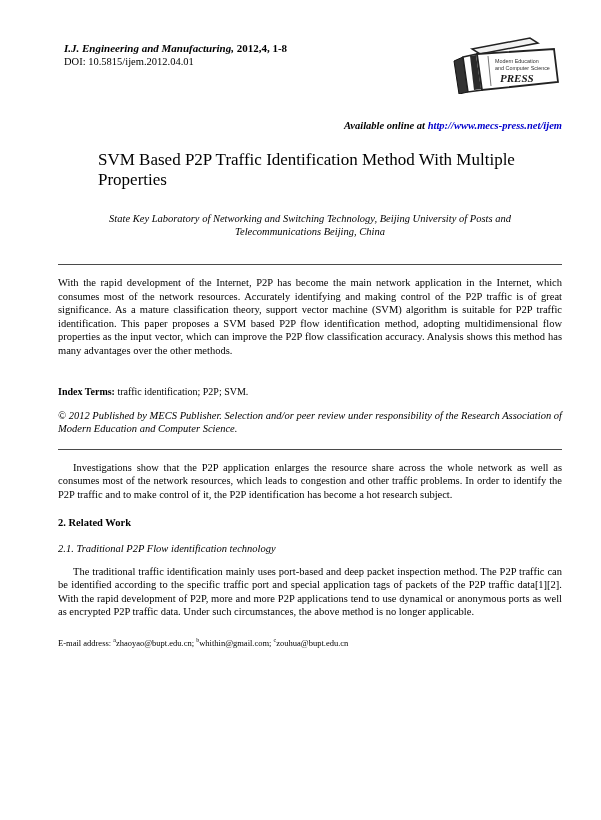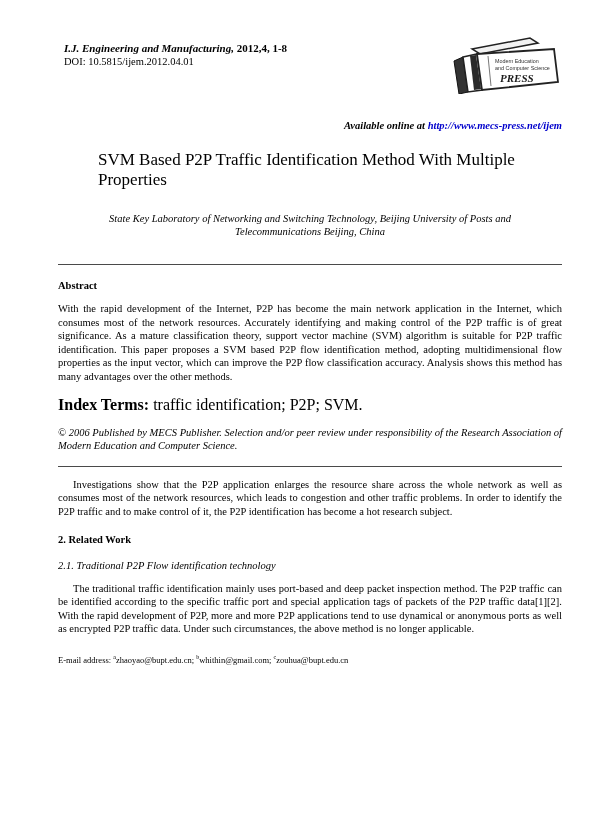--- a/index.html
+++ b/index.html
@@ -30,21 +30,21 @@
   .authors-line sup { font-size: 8px; }
   .affiliation { text-align: center; margin-top: 22px; font-style: italic; font-size: 10.5px; line-height: 13px; }
   
   .rule { border: none; border-top: 1px solid #4a4a4a; height: 0; }
   .rule-1 { margin-top: 26px; }
   .rule-2 { margin-top: 13px; }
   
   .section-heading { font-weight: bold; font-size: 10.5px; margin-top: 15px; }
   .body-text { font-size: 10.5px; line-height: 13.6px; text-align: justify; margin-top: 11px; }
   .indented { text-indent: 15px; }
-  .index-line { margin-top: 12px; font-size: 16px; }
+  .index-line { margin-top: 28px; font-size: 10px; }
   .index-label { font-weight: bold; }
   .copyright-text { margin-top: 12px; font-size: 10.5px; line-height: 13.6px; font-style: italic; text-align: justify; }
   .subsection-heading { font-style: italic; font-size: 10.5px; margin-top: 15px; }
   
   .footnote { margin-top: 16px; font-size: 8.5px; line-height: 11px; }
   .footnote sup { font-size: 6px; }
 </style>
 </head>
 <body>
 
@@ -80,28 +80,27 @@
   <h1 class="article-title">SVM Based P2P Traffic Identification Method With Multiple Properties</h1>
 
 
   <div class="affiliation">
     <div>State Key Laboratory of Networking  and Switching Technology, Beijing University of Posts and</div>
     <div>Telecommunications Beijing, China</div>
   </div>
 
   <hr class="rule rule-1">
 
-  <div class="section-heading">Abstract</div>
   <p class="body-text">With the rapid development of the Internet, P2P has become the main network application in the Internet, which consumes most of the network resources. Accurately identifying and making control of the P2P traffic is of great significance. As a mature classification theory, support vector machine (SVM) algorithm is suitable for P2P traffic identification. This paper proposes a SVM based P2P flow identification method, adopting multidimensional flow properties as the input vector, which can improve the P2P flow classification accuracy. Analysis shows this method has many advantages over the other methods.</p>
 
   <div class="index-line">
     <span class="index-label">Index Terms:</span><span> traffic identification; P2P; SVM.</span>
   </div>
 
-  <p class="copyright-text">© 2006 Published by MECS Publisher. Selection and/or peer review under responsibility of the Research Association of Modern Education and Computer Science.</p>
+  <p class="copyright-text">© 2012 Published by MECS Publisher. Selection and/or peer review under responsibility of the Research Association of Modern Education and Computer Science.</p>
 
   <hr class="rule rule-2">
 
   <p class="body-text indented">Investigations show that the P2P application enlarges the resource share across the whole network as well as consumes most of the network resources, which leads to congestion and other traffic problems. In order to identify the P2P traffic and to make control of it, the P2P identification has become a hot research subject.</p>
 
   <div class="section-heading">2. Related Work</div>
   <div class="subsection-heading">2.1. Traditional P2P Flow identification technology</div>
   <p class="body-text indented">The traditional traffic identification mainly uses port-based and deep packet inspection method. The P2P traffic can be identified according to the specific traffic port and special application tags of packets of the P2P traffic data[1][2]. With the rapid development of P2P, more and more P2P applications tend to use dynamical or anonymous ports as well as encrypted P2P traffic data. Under such circumstances, the above method is no longer applicable.</p>
 
   <div class="footnote">

